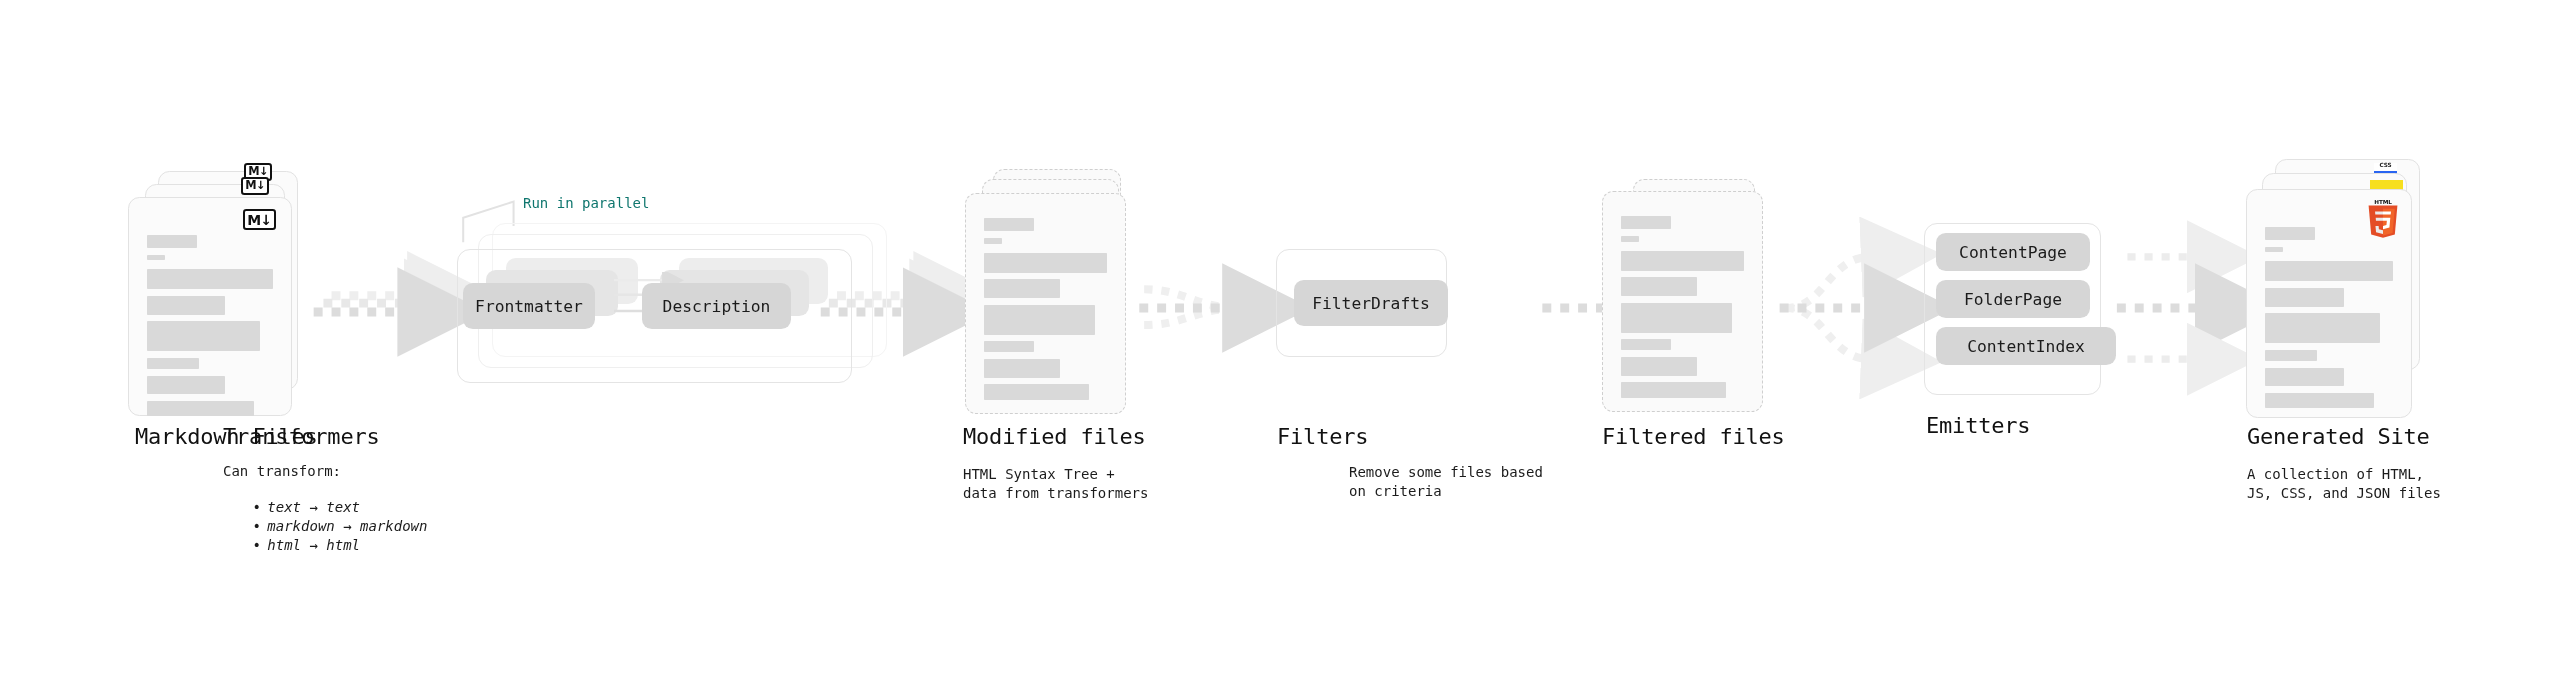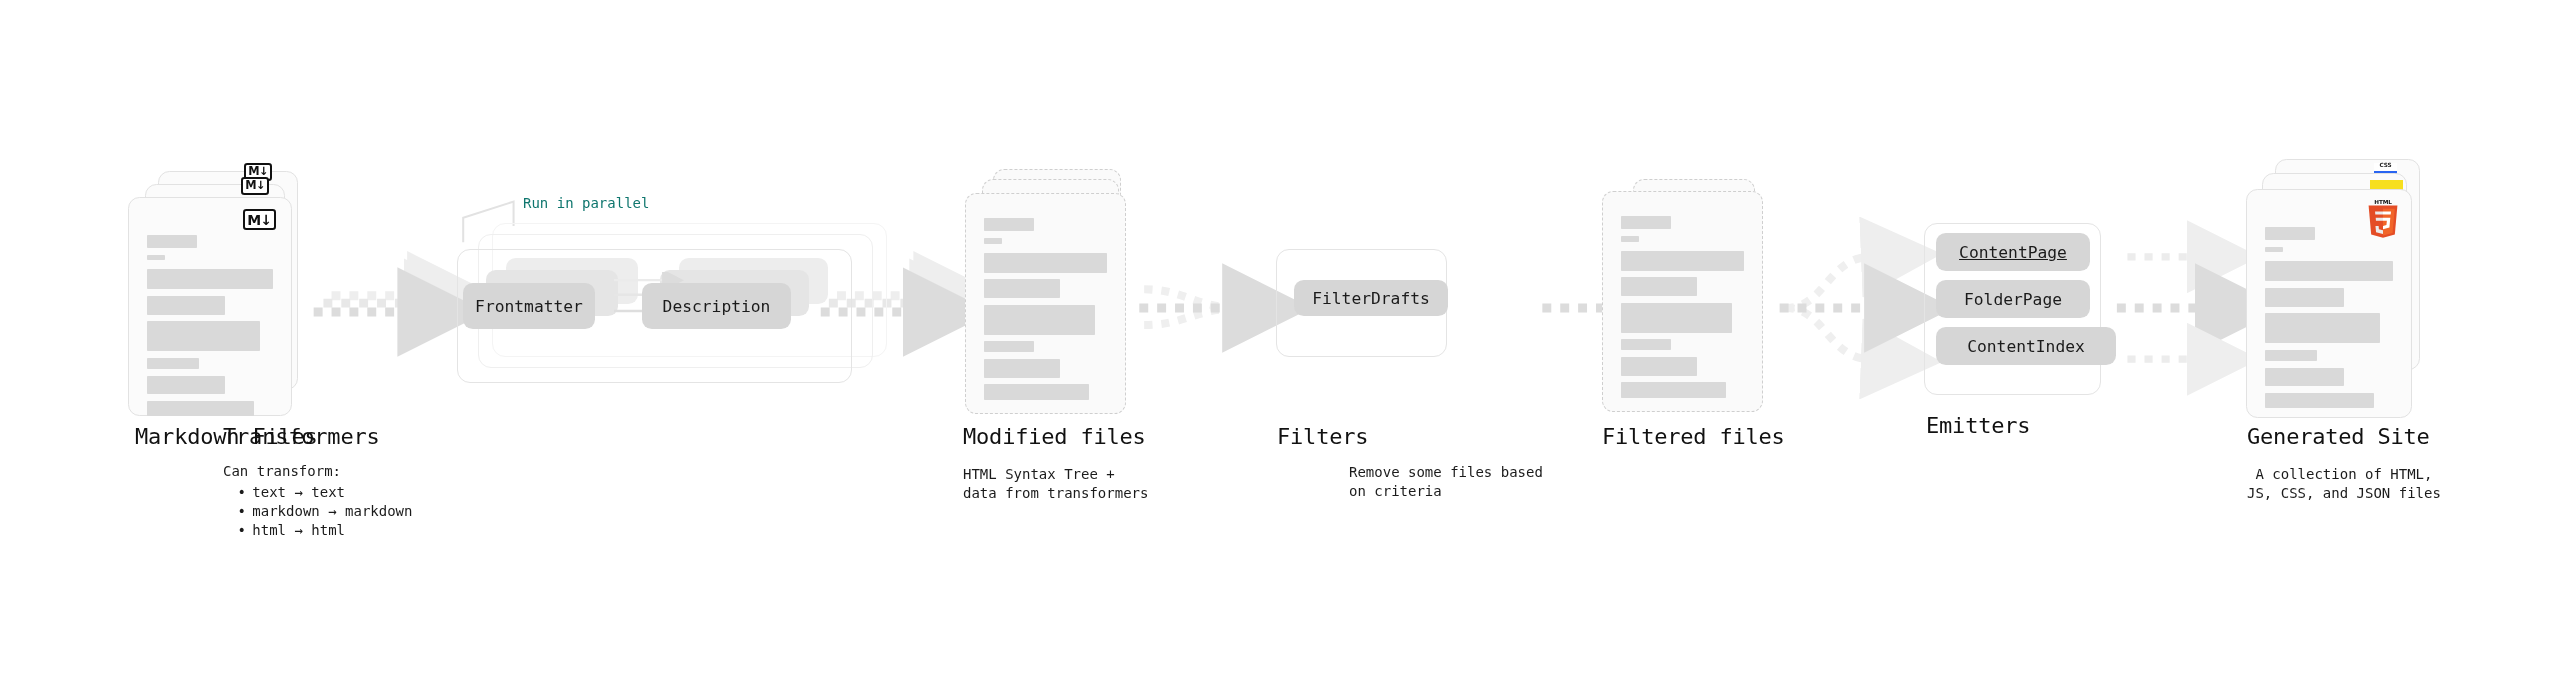--- a/index.html
+++ b/index.html
@@ -119,21 +119,21 @@
     line-height: 1.33;
     color: #1b1b1b;
     white-space: pre-line;
   }
   .caption-list {
     position: absolute;
     font-size: 14px;
     line-height: 1.35;
     color: #1b1b1b;
   }
-  .caption-list ul { margin: 0; padding: 0 0 0 11.4px; list-style: none; }
+  .caption-list ul { margin: 15px; padding: 0 0 0 11.4px; list-style: none; font-style: italic; }
   .caption-list li::before { content: "\2022"; margin-right: 6.5px; }
 
   .runparallel {
     position: absolute;
     font-size: 14px;
     color: #0f766e;
     white-space: nowrap;
   }
 
   svg.overlay { position: absolute; left: 0; top: 0; width: 2576px; height: 681px; pointer-events: none; }
@@ -268,21 +268,21 @@
         <div class="bar" style="width:85%;   height:15.4px;"></div>
       </div>
     </div>
   </div>
   <div class="caption-title" style="left:963px; top:424px;">Modified files</div>
   <div class="caption-sub" style="left:963px; top:465px;">HTML Syntax Tree +
 data from transformers</div>
 
   <div>
     <div class="groupbox" style="left:1276px; top:249px; width:171px; height:108px;"></div>
-    <div class="pill" style="left:1294px; top:280px; width:154px; height:36px;">FilterDrafts</div>
+    <div class="pill" style="left:1294px; top:280px; width:154px; height:46px;">FilterDrafts</div>
   </div>
   <div class="caption-title" style="left:1277px; top:424px;">Filters</div>
   <div class="caption-sub" style="left:1349px; top:463px;">Remove some files based
 on criteria</div>
 
   <div class="card-stack">
     <div class="card dashed abs" style="left:1633px; top:179px; width:122px; height:203px;"></div>
     <div class="card dashed abs" style="left:1602px; top:191px; width:161px; height:221px;">
       <div class="card-body" style="top:24.4px;">
         <div class="bar" style="width:50px;  height:13px; margin-bottom:6.5px;"></div>
@@ -293,21 +293,21 @@
         <div class="bar" style="width:41%;   height:11.4px; margin-bottom:6.5px;"></div>
         <div class="bar" style="width:62%;   height:18.7px; margin-bottom:6.5px;"></div>
         <div class="bar" style="width:85%;   height:15.4px;"></div>
       </div>
     </div>
   </div>
   <div class="caption-title" style="left:1602px; top:424px;">Filtered files</div>
 
   <div>
     <div class="groupbox" style="left:1924px; top:223px; width:177px; height:172px;"></div>
-    <div class="pill" style="left:1936px; top:233px; width:154px; height:38px;text-decoration:underline;">ContentPage</div>
+    <div class="pill" style="left:1936px; top:233px; width:154px; height:38px;">ContentPage</div>
     <div class="pill" style="left:1936px; top:280px; width:154px; height:38px;">FolderPage</div>
     <div class="pill" style="left:1936px; top:327px; width:180px; height:38px;">ContentIndex</div>
   </div>
   <div class="caption-title" style="left:1926px; top:413px;">Emitters</div>
 
   <div class="card-stack">
 
     <div class="card abs" style="left:2275px; top:159px; width:145px; height:211px;"></div>
     <div class="css-badge abs" style="left:2374px; top:163px;">CSS</div>
 
@@ -328,17 +328,17 @@
         <div class="bar" style="width:100%;  height:20.3px; margin-bottom:6.5px;"></div>
         <div class="bar" style="width:62%;   height:18.7px; margin-bottom:6.5px;"></div>
         <div class="bar" style="width:90%;   height:30px; margin-bottom:6.5px;"></div>
         <div class="bar" style="width:41%;   height:11.4px; margin-bottom:6.5px;"></div>
         <div class="bar" style="width:62%;   height:18.7px; margin-bottom:6.5px;"></div>
         <div class="bar" style="width:85%;   height:15.4px;"></div>
       </div>
     </div>
   </div>
   <div class="caption-title" style="left:2247px; top:424px;">Generated Site</div>
-  <div class="caption-sub" style="left:2247px; top:465px;text-align:center;">A collection of HTML,
+  <div class="caption-sub" style="left:2247px; top:465px;">A collection of HTML,
 JS, CSS, and JSON files</div>
 
 </div>
 
 
 </body></html>

